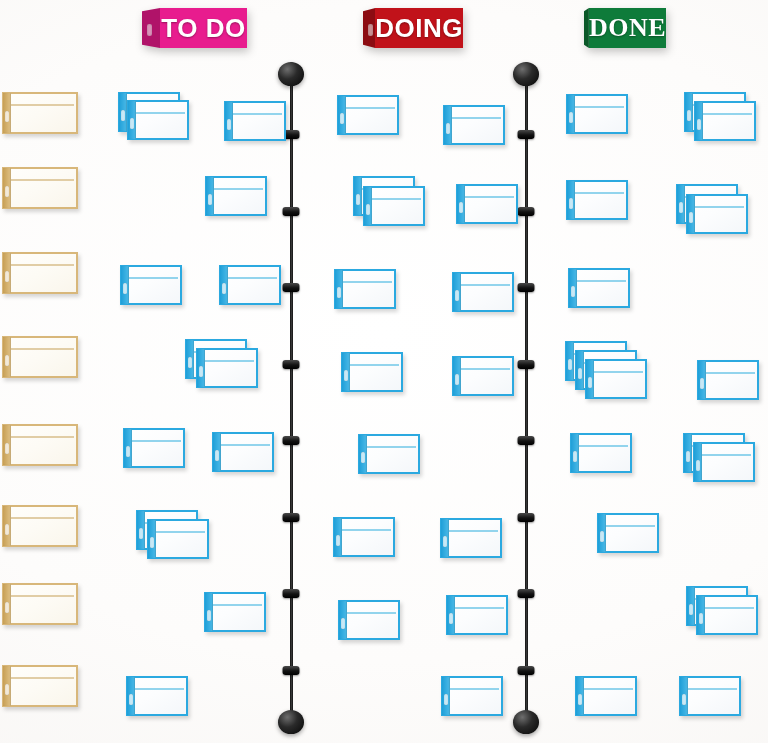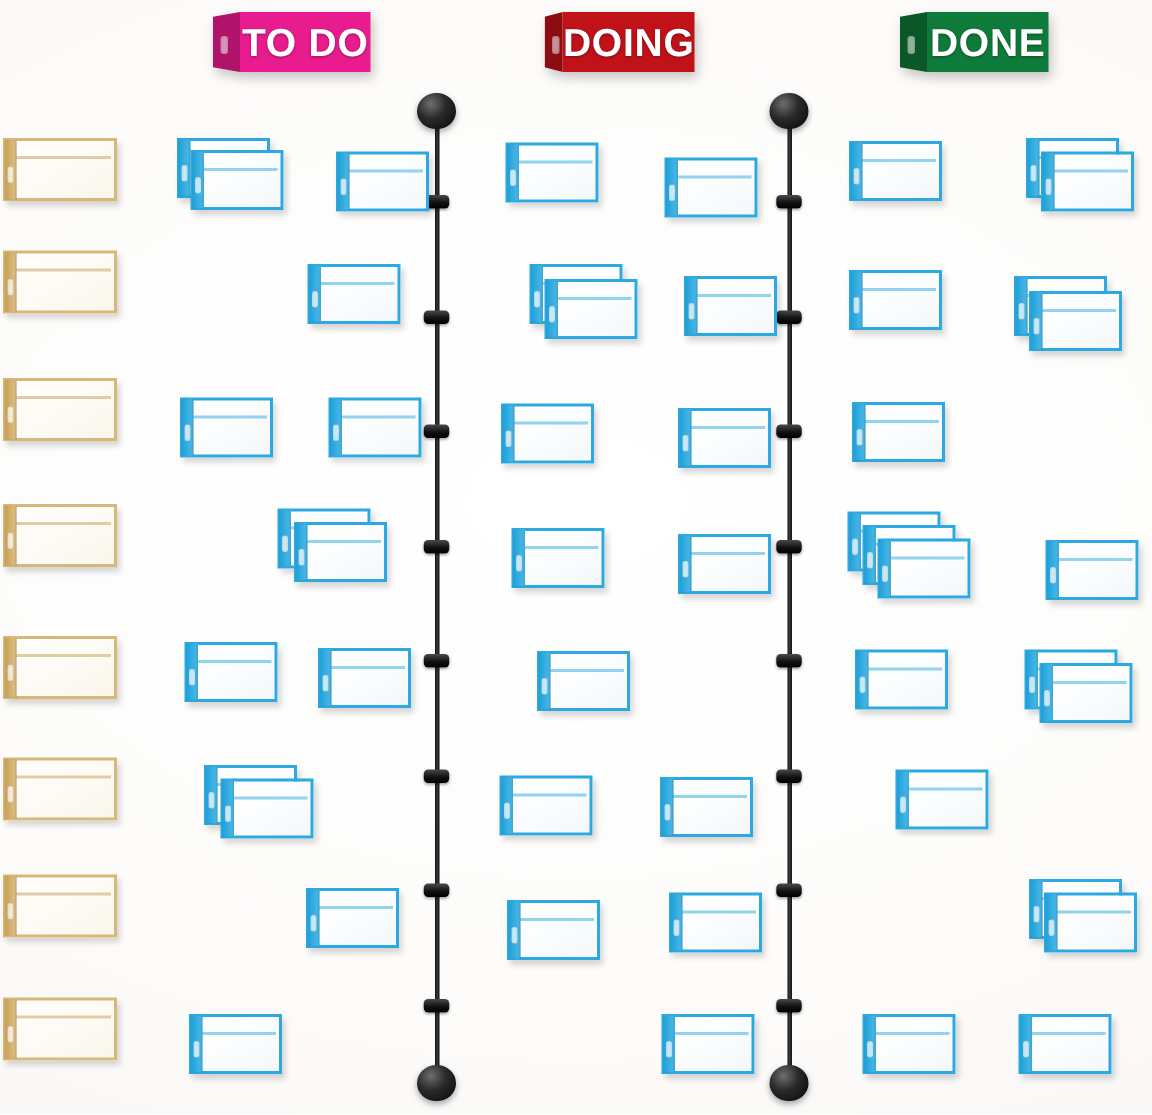--- a/index.html
+++ b/index.html
@@ -145,21 +145,21 @@
         </div>
       </div>
       <div class="sign" style="left: 363px; top: 8px; width: 100px;">
         <div class="flap" style="background: rgb(140, 12, 18);">
           <div class="nub"></div>
         </div>
         <div class="face" style="background: rgb(193, 18, 26);">
           <span>DOING</span>
         </div>
       </div>
-      <div class="sign" style="left: 600px; top: 8px; width: 99px;">
+      <div class="sign" style="left: 584px; top: 8px; width: 82px; font-family: Liberation Serif, serif;">
         <div class="flap" style="background: rgb(10, 88, 40);">
           <div class="nub"></div>
         </div>
         <div class="face" style="background: rgb(14, 123, 58);">
           <span>DONE</span>
         </div>
       </div>
     </div>
   <div id="dividers">
       <div class="cord" style="left: 278px; top: 62px; height: 672px;">

